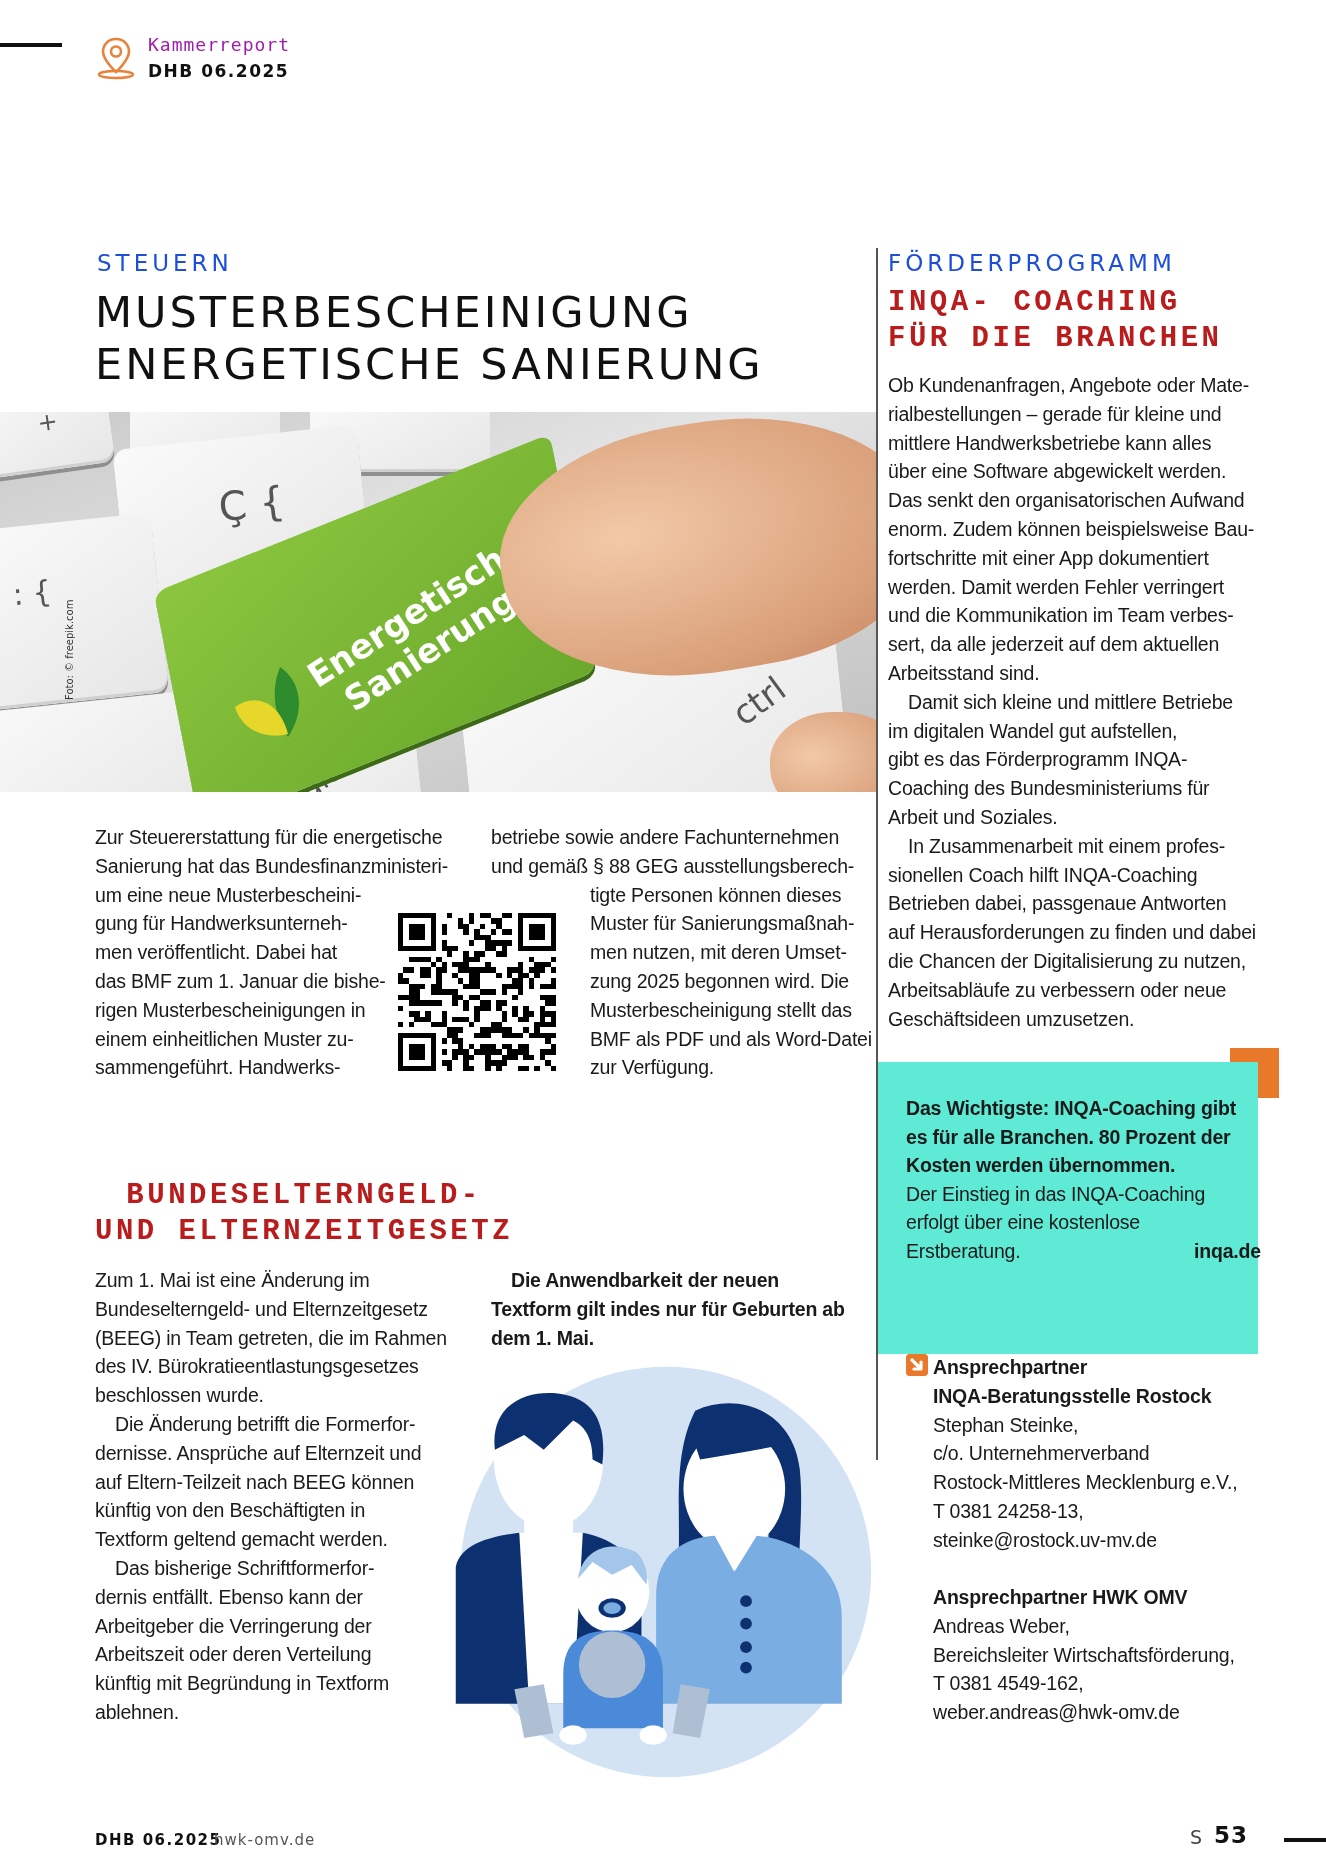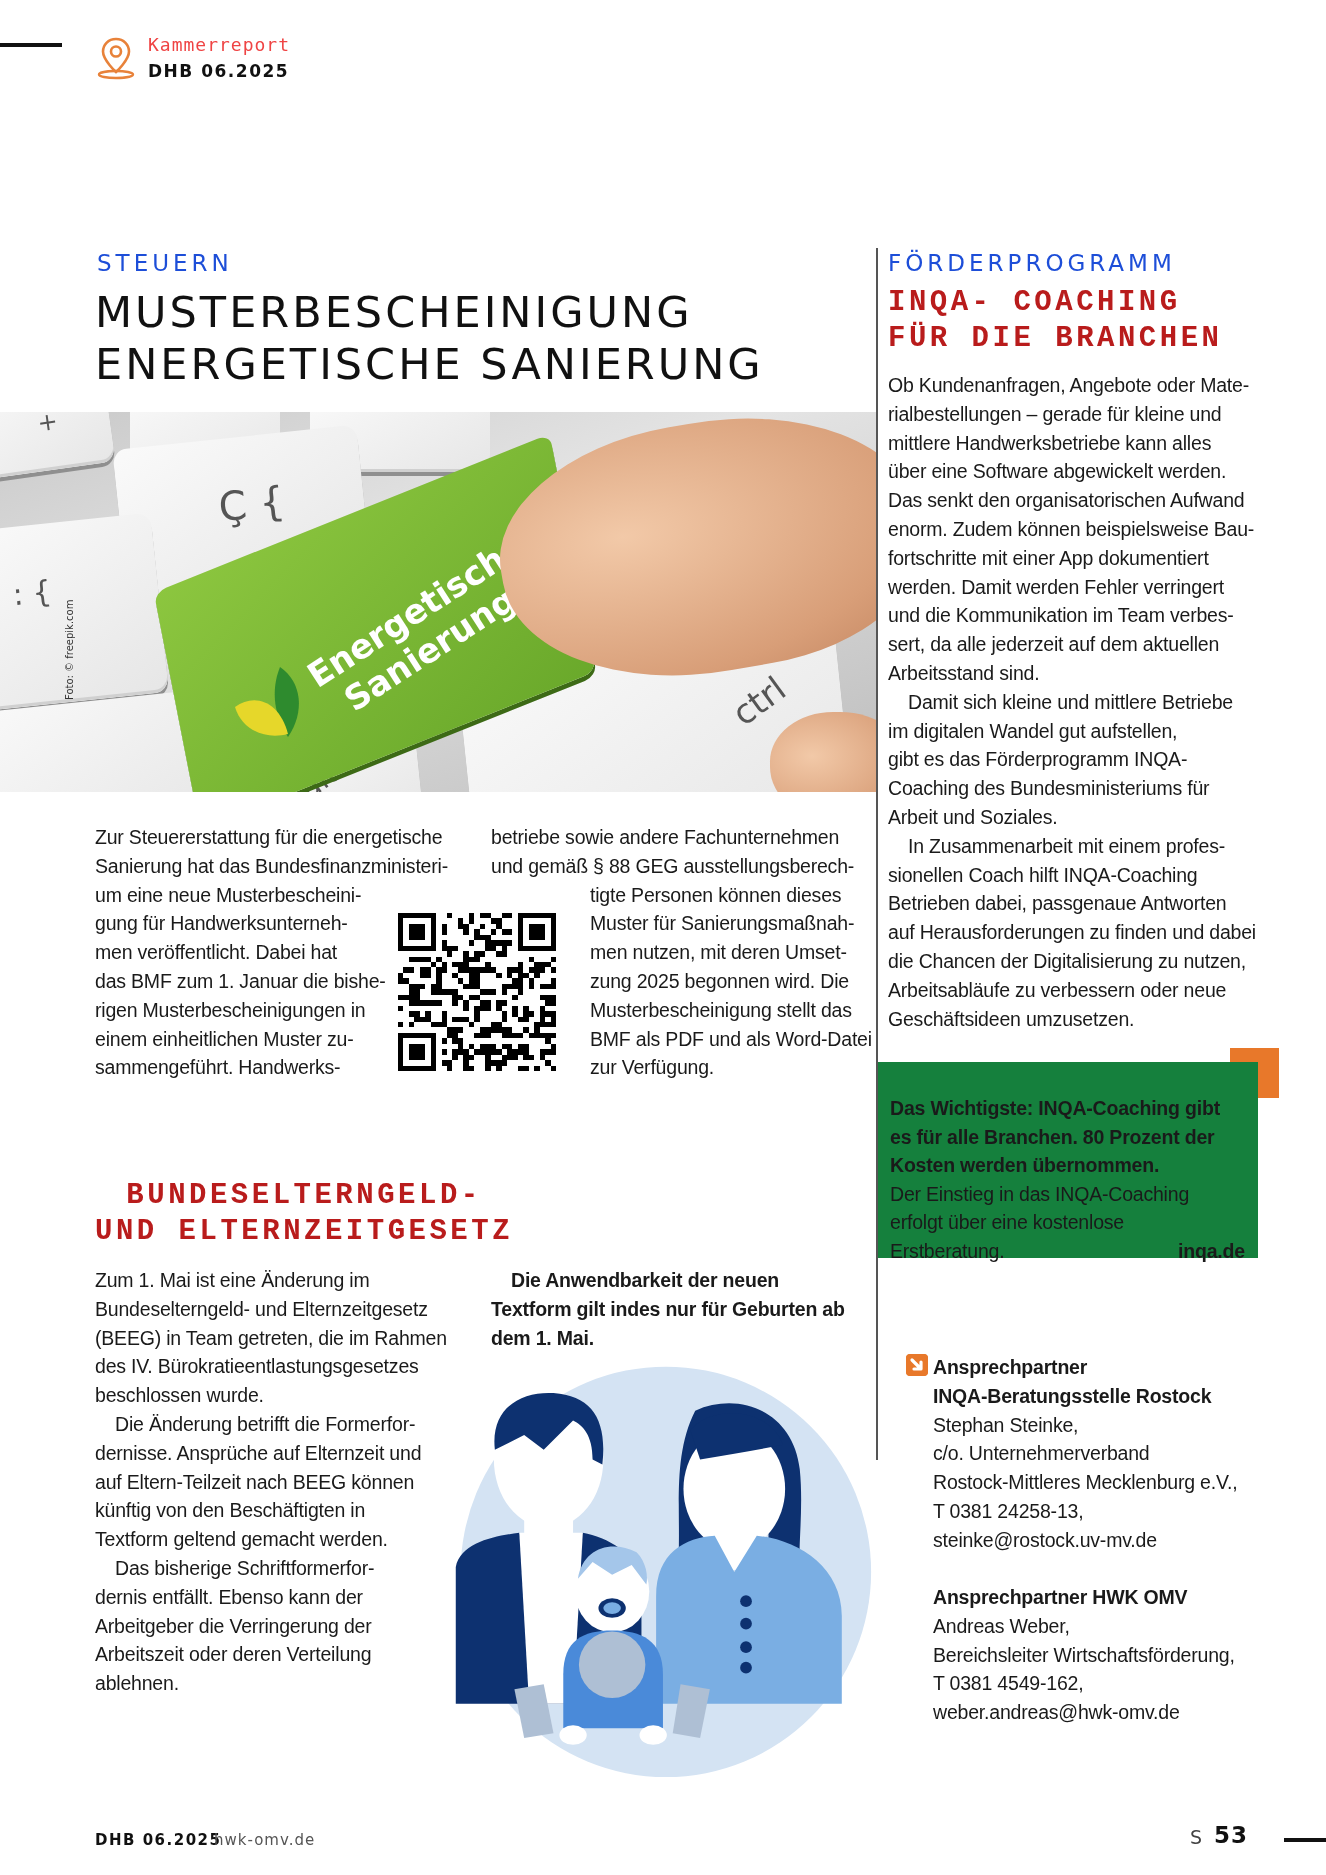--- a/index.html
+++ b/index.html
@@ -4,21 +4,21 @@
 <style>
   * { box-sizing: border-box; margin: 0; padding: 0; }
   html, body { width: 1326px; height: 1875px; background: #ffffff; overflow: hidden; }
   body { position: relative; font-family: "Liberation Sans", "DejaVu Sans", sans-serif; color: #111; }
 
   .abs { position: absolute; }
 
   
   .hdr-rule { left: 0; top: 43px; width: 62px; height: 4px; background: #111; }
   .hdr-pin { left: 96px; top: 36px; width: 40px; height: 44px; }
-  .hdr-label { left: 148px; top: 34px; font-family: "DejaVu Sans Mono", monospace; font-size: 18px; letter-spacing: 1px; color: #ef4444; }
+  .hdr-label { left: 148px; top: 34px; font-family: "DejaVu Sans Mono", monospace; font-size: 18px; letter-spacing: 1px; color: #a21caf; }
   .hdr-issue { left: 148px; top: 61px; font-family: "DejaVu Sans", sans-serif; font-weight: bold; font-size: 17px; letter-spacing: 1.5px; color: #111; }
 
   
   .kicker { font-family: "DejaVu Sans", sans-serif; font-size: 23px; letter-spacing: 4px; color: #1d4ed8; font-weight: normal; }
   .title-light { font-family: "DejaVu Sans", sans-serif; font-size: 43px; letter-spacing: 3px; line-height: 52px; color: #111; font-weight: normal; }
   .title-bold { font-family: Liberation Mono, monospace; font-size: 29px; letter-spacing: 3.5px; line-height: 36px; font-weight: bold; color: #b91c1c; }
 
   
   .body { font-family: "Liberation Sans", sans-serif; font-size: 19.5px; line-height: 28.8px; color: #1a1a1a; letter-spacing: -0.2px; }
   .body .ind { text-indent: 20px; }
@@ -33,21 +33,21 @@
   .key-glyph { position: absolute; color: #555; font-family: "DejaVu Sans", sans-serif; }
   .photo-credit { left: 64px; top: 700px; transform: rotate(-90deg); transform-origin: left top; font-size: 10px; color: #333; font-family: "DejaVu Sans", sans-serif; white-space: nowrap; }
 
   
   .qr { left: 398px; top: 913px; width: 158px; height: 158px; background: #fff; }
 
   
   .vdivider { left: 876px; top: 248px; width: 2px; height: 1212px; background: #555; }
 
   
-  .infobox { left: 878px; top: 1062px; width: 380px; height: 196px; background: #15803d; padding: 32px 0 0 12px; }
+  .infobox { left: 878px; top: 1062px; width: 380px; height: 292px; background: #5eead4; padding: 32px 0 0 28px; }
   .infobox-accent { left: 1230px; top: 1048px; width: 49px; height: 50px; background: #e8782a; }
   .infobox .body { line-height: 28.5px; }
 
   
   .contact-icon { left: 906px; top: 1354px; width: 22px; height: 22px; background: #e8782a; border-radius: 4px; }
 
   
   .family { left: 446px; top: 1352px; width: 430px; height: 430px; }
 
   
@@ -444,20 +444,21 @@
   <div>beschlossen wurde.</div>
   <div class="ind">Die Änderung betrifft die Formerfor-</div>
   <div>dernisse. Ansprüche auf Elternzeit und</div>
   <div>auf Eltern-Teilzeit nach BEEG können</div>
   <div>künftig von den Beschäftigten in</div>
   <div>Textform geltend gemacht werden.</div>
   <div class="ind">Das bisherige Schriftformerfor-</div>
   <div>dernis entfällt. Ebenso kann der</div>
   <div>Arbeitgeber die Verringerung der</div>
   <div>Arbeitszeit oder deren Verteilung</div>
+  <div>künftig mit Begründung in Textform</div>
   <div>ablehnen.</div>
 </div>
 <div class="abs body bold" style="left:491px;top:1266px;width:380px;">
   <div class="ind">Die Anwendbarkeit der neuen</div>
   <div>Textform gilt indes nur für Geburten ab</div>
   <div>dem 1. Mai.</div>
 </div>
 
 <svg class="abs family" viewBox="0 0 440 440">
   <circle cx="225" cy="225" r="210" fill="#d4e3f3"></circle>

